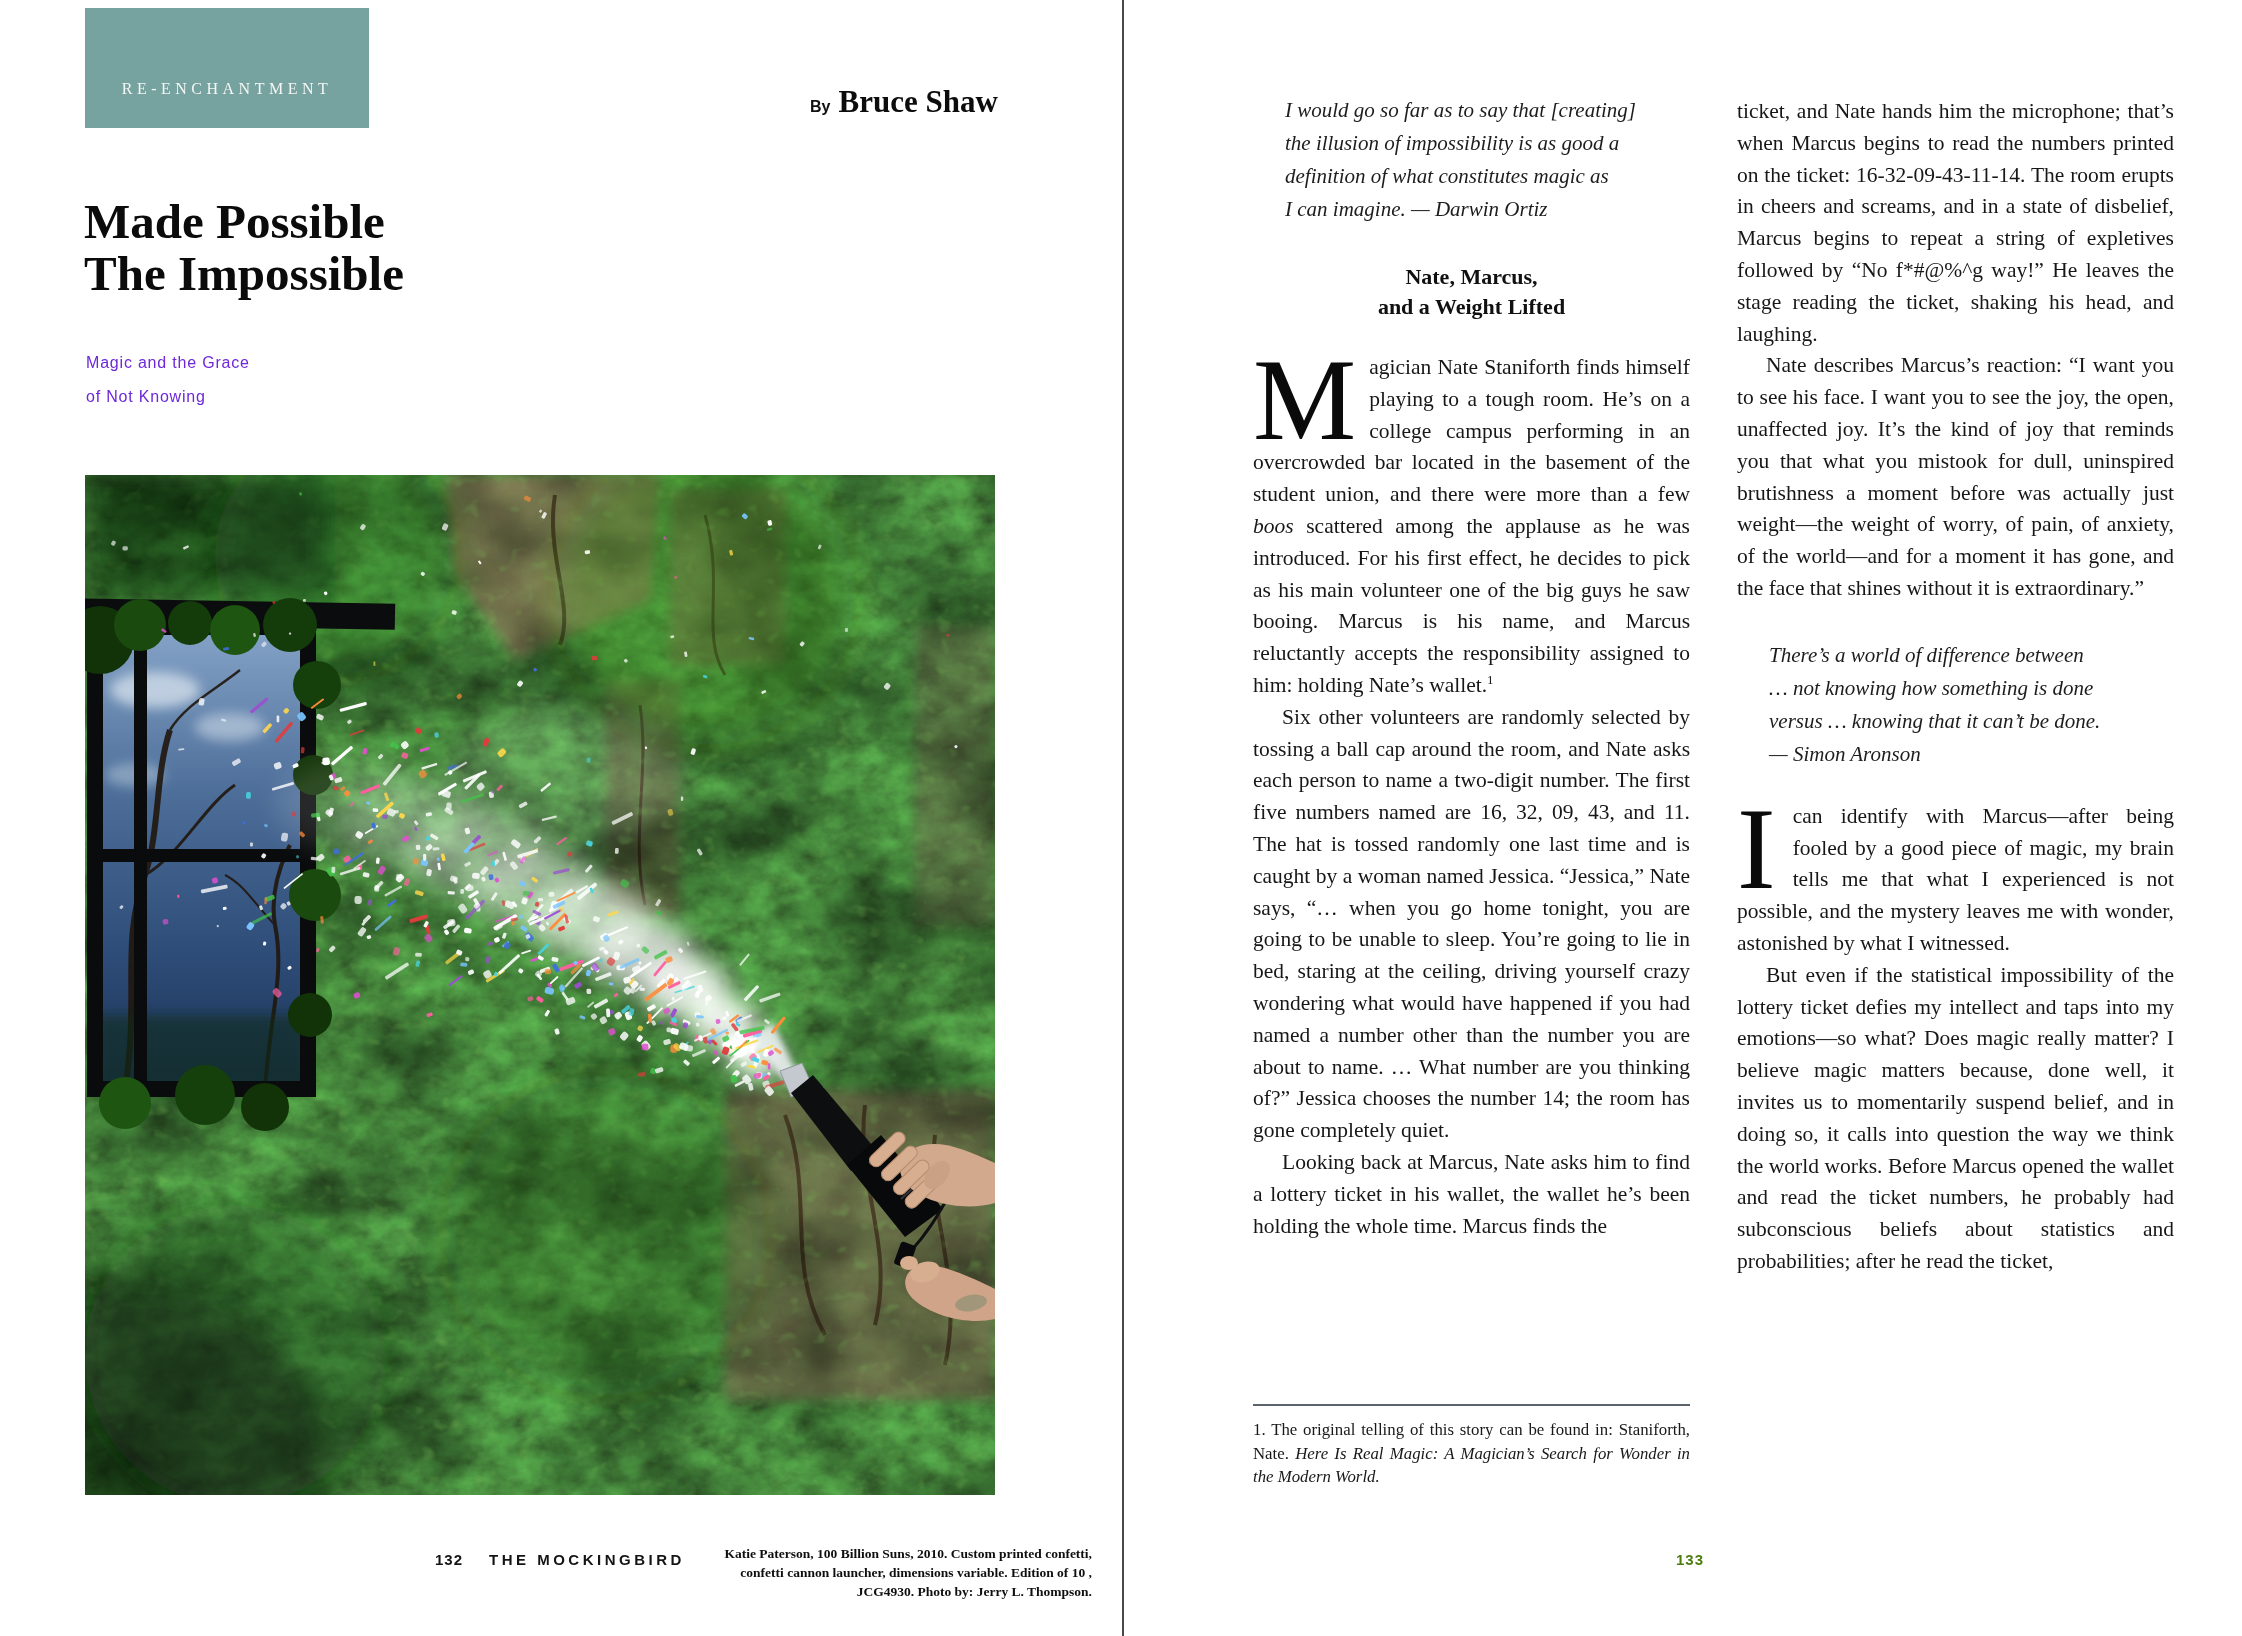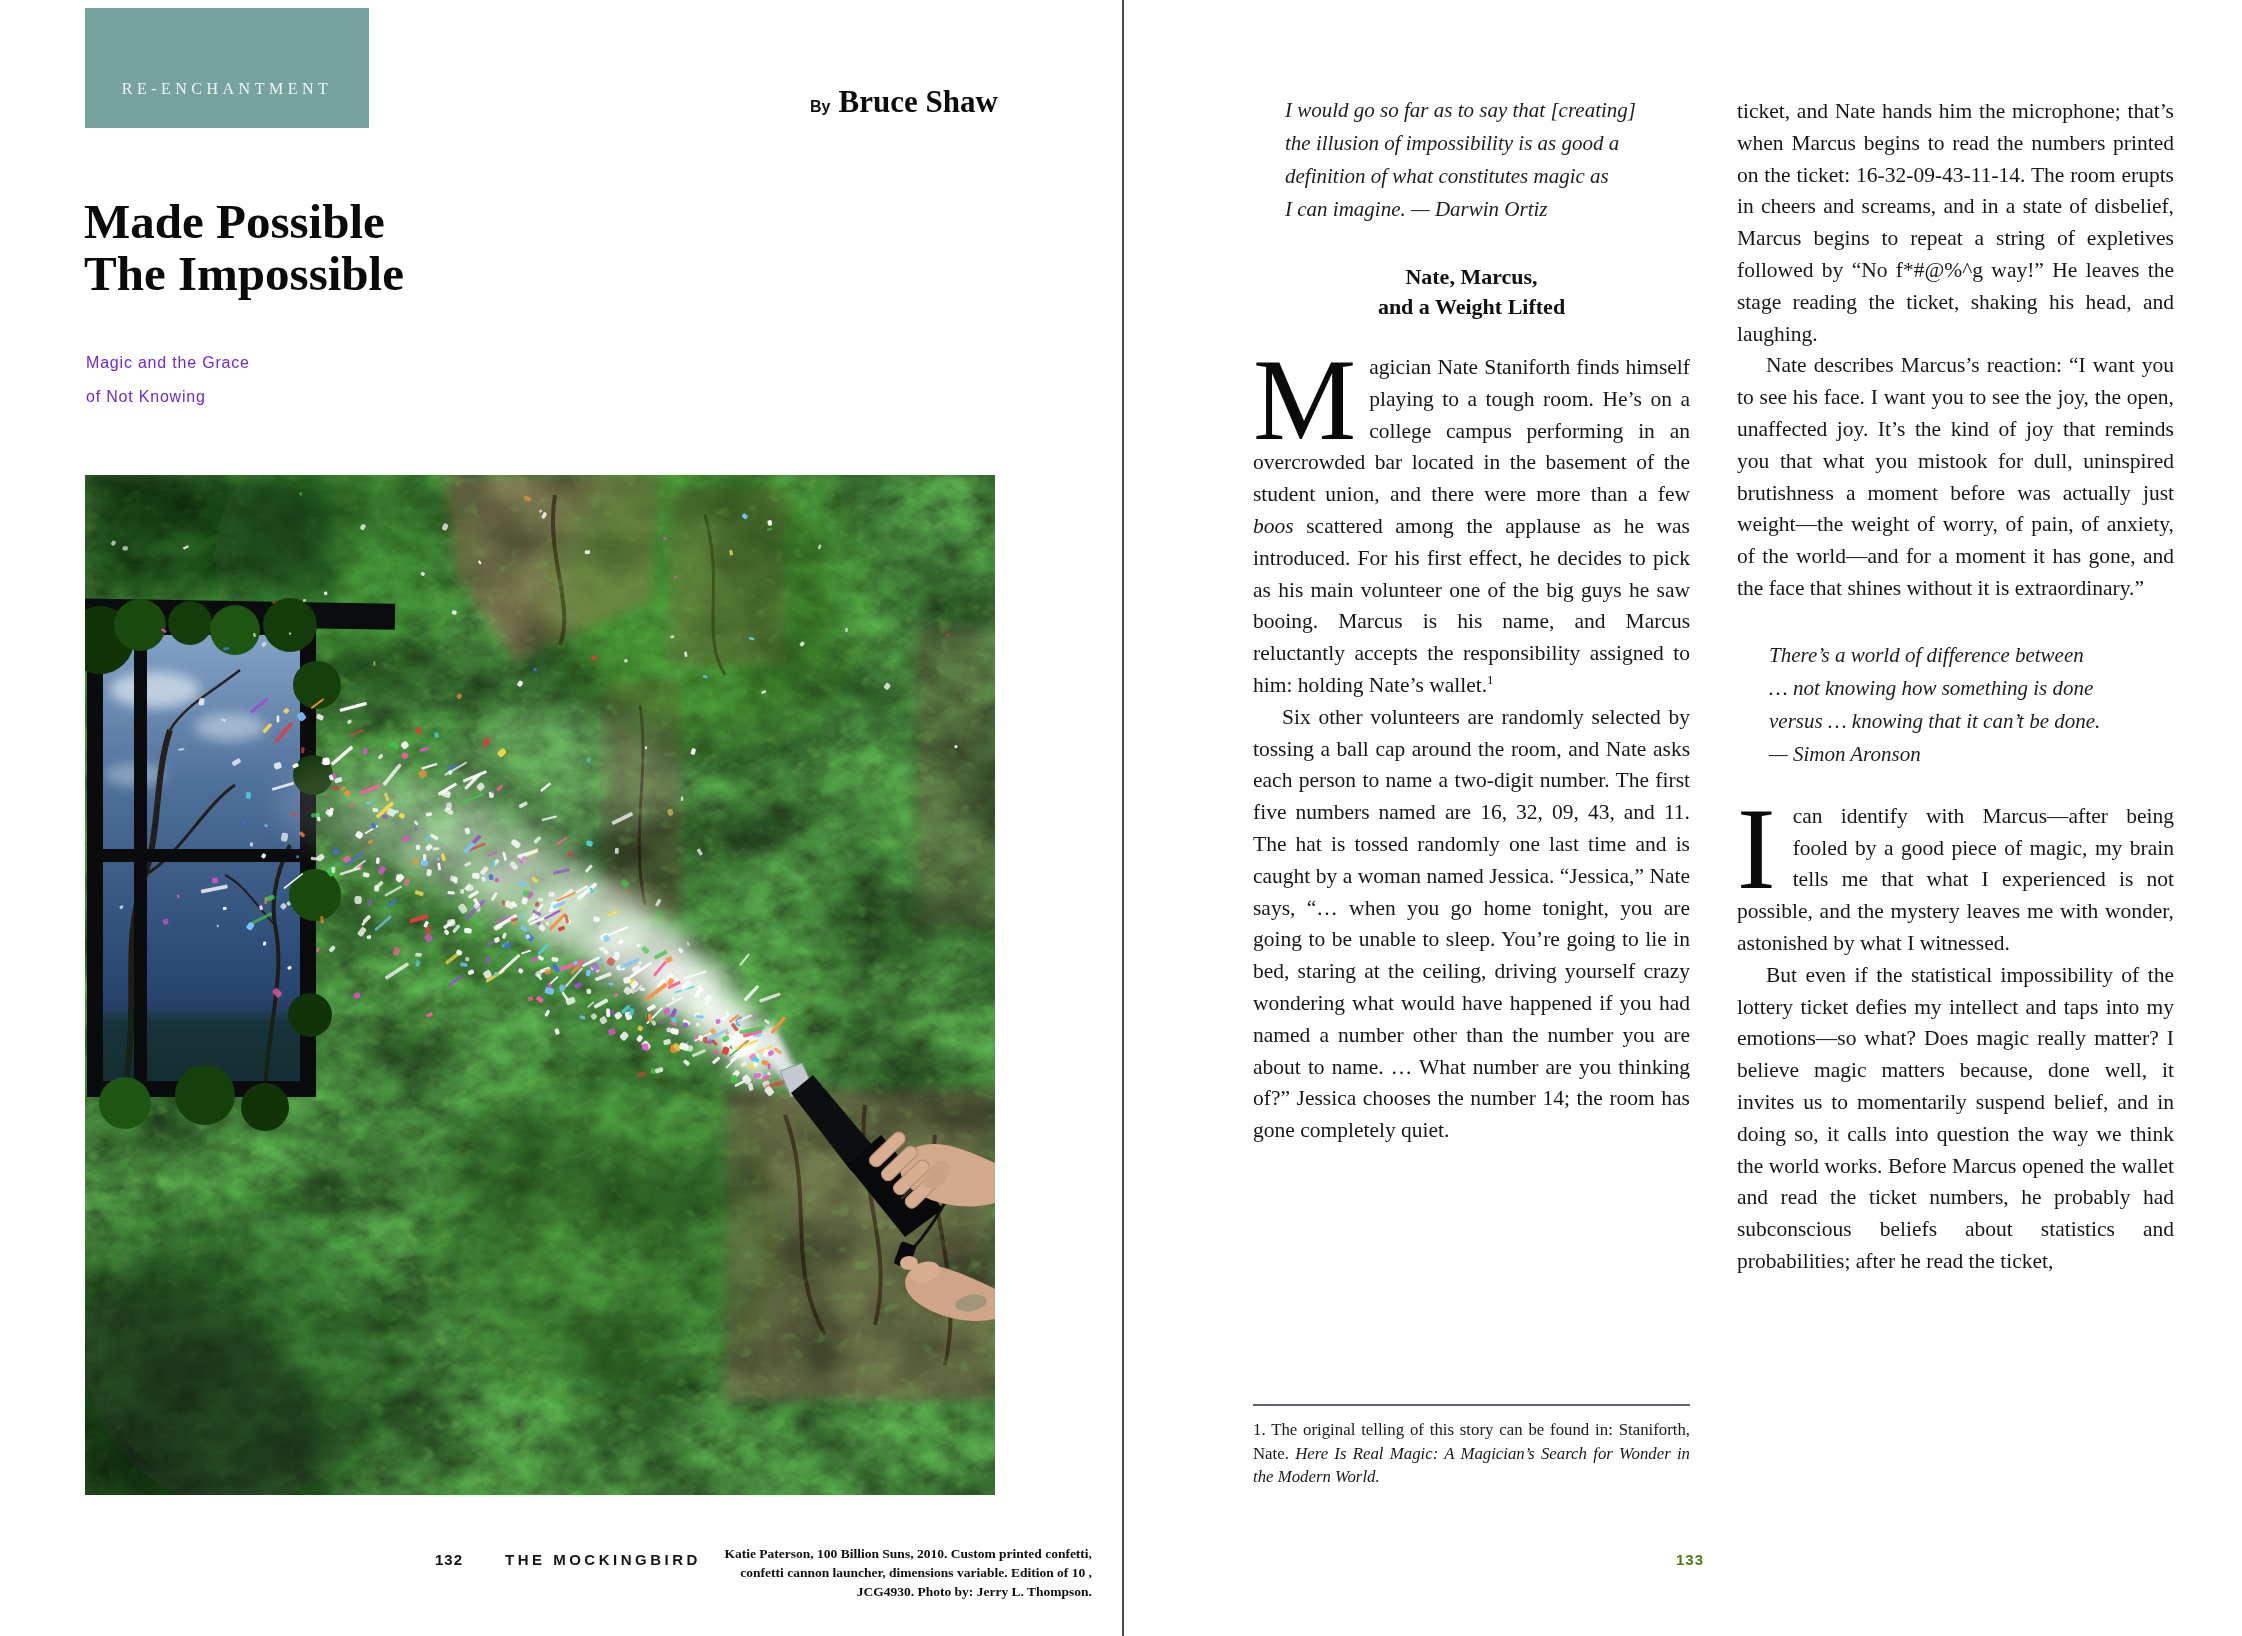--- a/index.html
+++ b/index.html
@@ -17,21 +17,21 @@
 
   .title{position:absolute;left:84px;top:196px;margin:0;font-size:49px;line-height:52px;font-weight:700;color:#0b0b0b;}
   .title span{display:block;}
 
   .subtitle{position:absolute;left:86px;top:346px;font-family:"Liberation Sans",sans-serif;
     font-size:16px;line-height:34px;letter-spacing:0.8px;color:#6d28d9;}
 
   .photo{position:absolute;left:85px;top:475px;width:910px;height:1020px;margin:0;overflow:hidden;background:#17350e;}
   .photo svg{display:block;width:100%;height:100%;}
 
-  .footer-left{position:absolute;left:435px;top:1551px;display:flex;gap:42px;align-items:flex-start;
+  .footer-left{position:absolute;left:435px;top:1551px;display:flex;gap:26px;align-items:flex-start;
     font-family:"Liberation Sans",sans-serif;font-weight:700;font-size:15px;color:#141414;}
   .footer-left .folio{letter-spacing:1px;}
   .footer-left .journal{letter-spacing:3.5px;}
 
   .caption{position:absolute;left:692px;top:1544px;width:400px;text-align:right;
     font-weight:700;font-size:13.5px;line-height:19px;color:#0f0f0f;}
   .caption div{white-space:nowrap;}
 
   .gutter{position:absolute;left:1122px;top:0;width:2px;height:1636px;background:#4a4a4a;}
 
@@ -778,20 +778,21 @@
 
       <h2 class="heading">
         <span>Nate, Marcus,</span>
         <span>and a Weight Lifted</span>
       </h2>
 
       <p class="body start">
         <span class="dropcap">M</span><span>agician Nate Staniforth finds himself playing to a tough room. He’s on a college campus performing in an overcrowded bar located in the basement of the student union, and there were more than a few </span><em>boos</em><span> scattered among the applause as he was introduced. For his first effect, he decides to pick as his main volunteer one of the big guys he saw booing. Marcus is his name, and Marcus reluctantly accepts the responsibility assigned to him: holding Nate’s wallet.</span><sup class="fn-mark">1</sup>
       </p>
       <p class="body indent">Six other volunteers are randomly selected by tossing a ball cap around the room, and Nate asks each person to name a two-digit number. The first five numbers named are 16, 32, 09, 43, and 11. The hat is tossed randomly one last time and is caught by a woman named Jessica.  “Jessica,” Nate says, “… when you go home tonight, you are going to be unable to sleep. You’re going to lie in bed, staring at the ceiling, driving yourself crazy wondering what would have happened if you had named a number other than the number you are about to name. … What number are you thinking of?” Jessica chooses the number 14; the room has gone completely quiet.</p>
+      <p class="body indent">Looking back at Marcus, Nate asks him to find a lottery ticket in his wallet, the wallet he’s been holding the whole time. Marcus finds the</p>
     </div>
 
     <div class="footnote">
       <hr class="fn-rule">
       <p class="fn-text"><span>1. The original telling of this story can be found in: Staniforth, Nate. </span><em>Here Is Real Magic: A Magician’s Search for Wonder in the Modern World.</em></p>
     </div>
 
     <div class="col col2">
       <p class="body" style="margin-top:8px">ticket, and Nate hands him the microphone; that’s when Marcus begins to read the numbers printed on the ticket: 16-32-09-43-11-14. The room erupts in cheers and screams, and in a state of disbelief, Marcus begins to repeat a string of expletives followed by “No f*#@%^g way!”  He leaves the stage reading the ticket, shaking his head, and laughing.</p>
       <p class="body indent">Nate describes Marcus’s reaction: “I want you to see his face. I want you to see the joy, the open, unaffected joy. It’s the kind of joy that reminds you that what you mistook for dull, uninspired brutishness a moment before was actually just weight—the weight of worry, of pain, of anxiety, of the world—and for a moment it has gone, and the face that shines without it is extraordinary.”</p>

